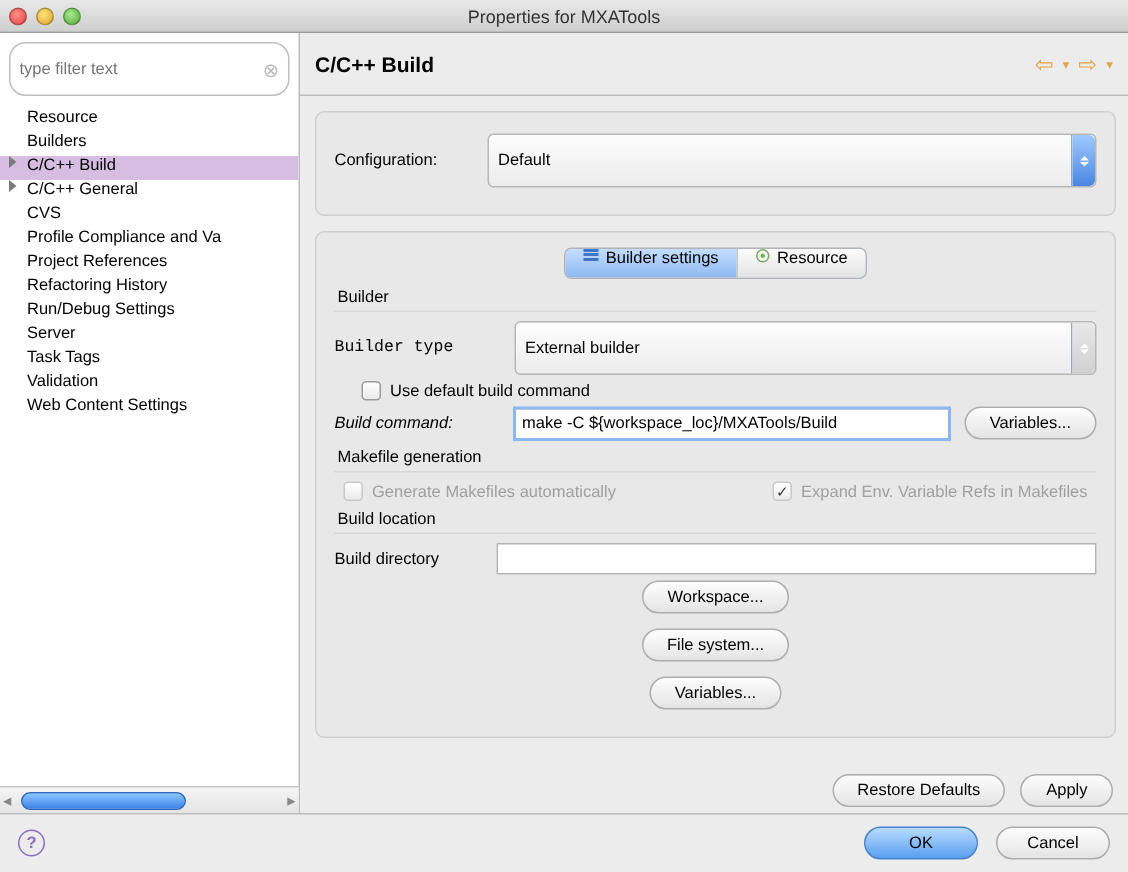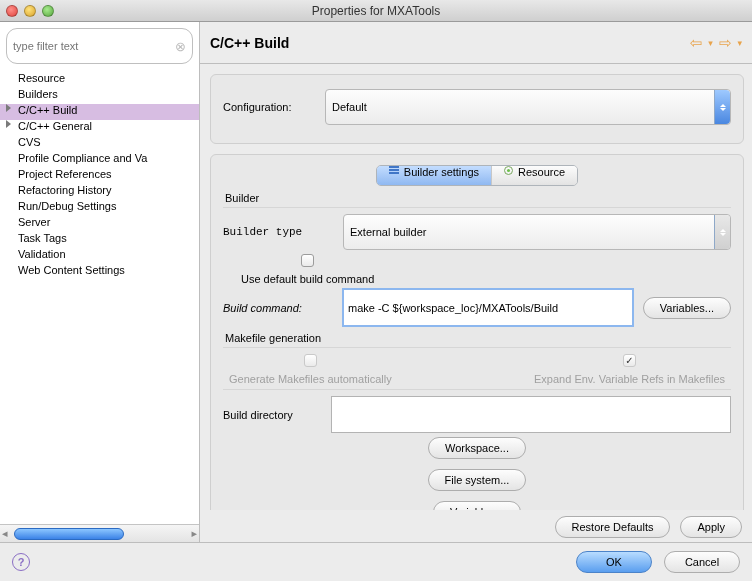--- a/index.html
+++ b/index.html
@@ -48,25 +48,25 @@
 .seg { display: flex; border: 1px solid #aeb4ba; border-radius: 5px; overflow: hidden; height: 21px; }
 .seg .btn { padding: 0 12px; display: flex; align-items: flex-start; gap: 5px; background: linear-gradient(#fcfcfc,#e3e3e3); border-right: 1px solid #c7c7c7; }
 .seg .btn:last-child { border-right: none; }
 .seg .btn.on { background: linear-gradient(#c3ddff,#8fb8f1); }
 .hamb { display:inline-block; width:10px; height:8px; background: linear-gradient(#4076c7 2px, transparent 2px, transparent 3px, #4076c7 3px, #4076c7 5px, transparent 5px, transparent 6px, #4076c7 6px); }
 .dot { display:inline-block; width:9px;height:9px;border:1px solid #7aa861;border-radius:50%; position:relative;}
 .dot::after{content:"";position:absolute;inset:2px;border-radius:50%;background:#6bbf4b;}
 
 .subhead { font-size: 11px; color: #000; margin: 6px 0 2px; padding-left: 2px;}
 .line { height:1px; background:#d6d6d6; margin: 3px 0 6px; }
-input[type=text].field { height: 37px; border: 1px solid #b3b3b3; padding: 0 4px; background:#fff; font-family: inherit; flex: 1; }
+input[type=text].field { height: 21px; border: 1px solid #b3b3b3; padding: 0 4px; background:#fff; font-family: inherit; flex: 1; }
 
 .btn-aqua { height: 22px; padding: 0 16px; background: linear-gradient(#fdfdfd,#e4e4e4); border: 1px solid #adadad; border-radius: 11px; color:#000; cursor:pointer; }
 .btn-default { background: linear-gradient(#b8dcff,#5a9eef); border-color:#4b83c9; color:#000; }
-.chk { display:flex; align-items:center; gap:6px;flex-direction:column;}
+.chk { display:flex; align-items:flex-end; gap:6px;}
 .chk .box { width:13px;height:13px;border:1px solid #9c9c9c;border-radius:3px;background:linear-gradient(#fff,#eaeaea); display:flex;align-items:center;justify-content:center;}
 .chk .box.on::after{content:"✓"; font-size:10px; color:#333;}
 .chk.dis { color:#a0a0a0; }
 .chk.dis .box{border-color:#c9c9c9;}
 
 .right-btns { display:flex; justify-content:flex-end; gap:10px; padding: 6px 10px 4px;}
 .footer { border-top:1px solid #bdbdbd; padding: 8px 12px; display:flex; align-items:center;}
 .help { width:18px;height:18px;border:1.3px solid #8a6ec4;border-radius:50%;color:#8a6ec4;display:flex;align-items:center;justify-content:center;font-weight:bold;}
 .footer .spacer{flex:1;}
 </style>
@@ -203,20 +203,21 @@
           <div class="chk dis">
             <span class="box"></span>
             <span>Generate Makefiles automatically</span>
           </div>
           <div class="chk dis">
             <span class="box on"></span>
             <span>Expand Env. Variable Refs in Makefiles</span>
           </div>
         </div>
 
+        <div class="subhead">Build location</div>
         <div class="line"></div>
         <div class="row">
           <label style="min-width:98px;">Build directory</label>
           <input type="text" class="field" value="" style="">
         </div>
         <div class="row" style="justify-content:flex-end; gap:10px;flex-direction:column;">
           <button class="btn-aqua">Workspace...</button>
           <button class="btn-aqua">File system...</button>
           <button class="btn-aqua">Variables...</button>
         </div>

